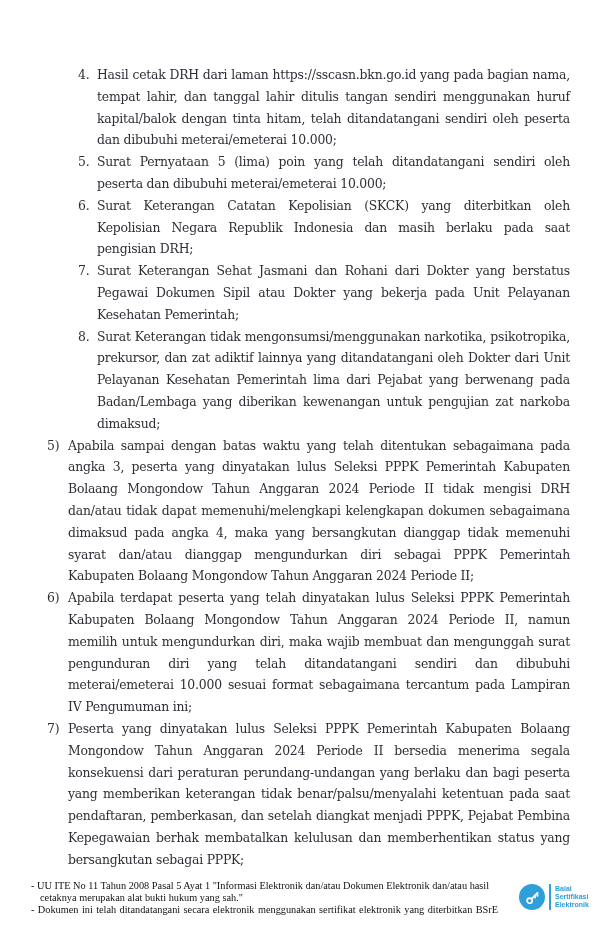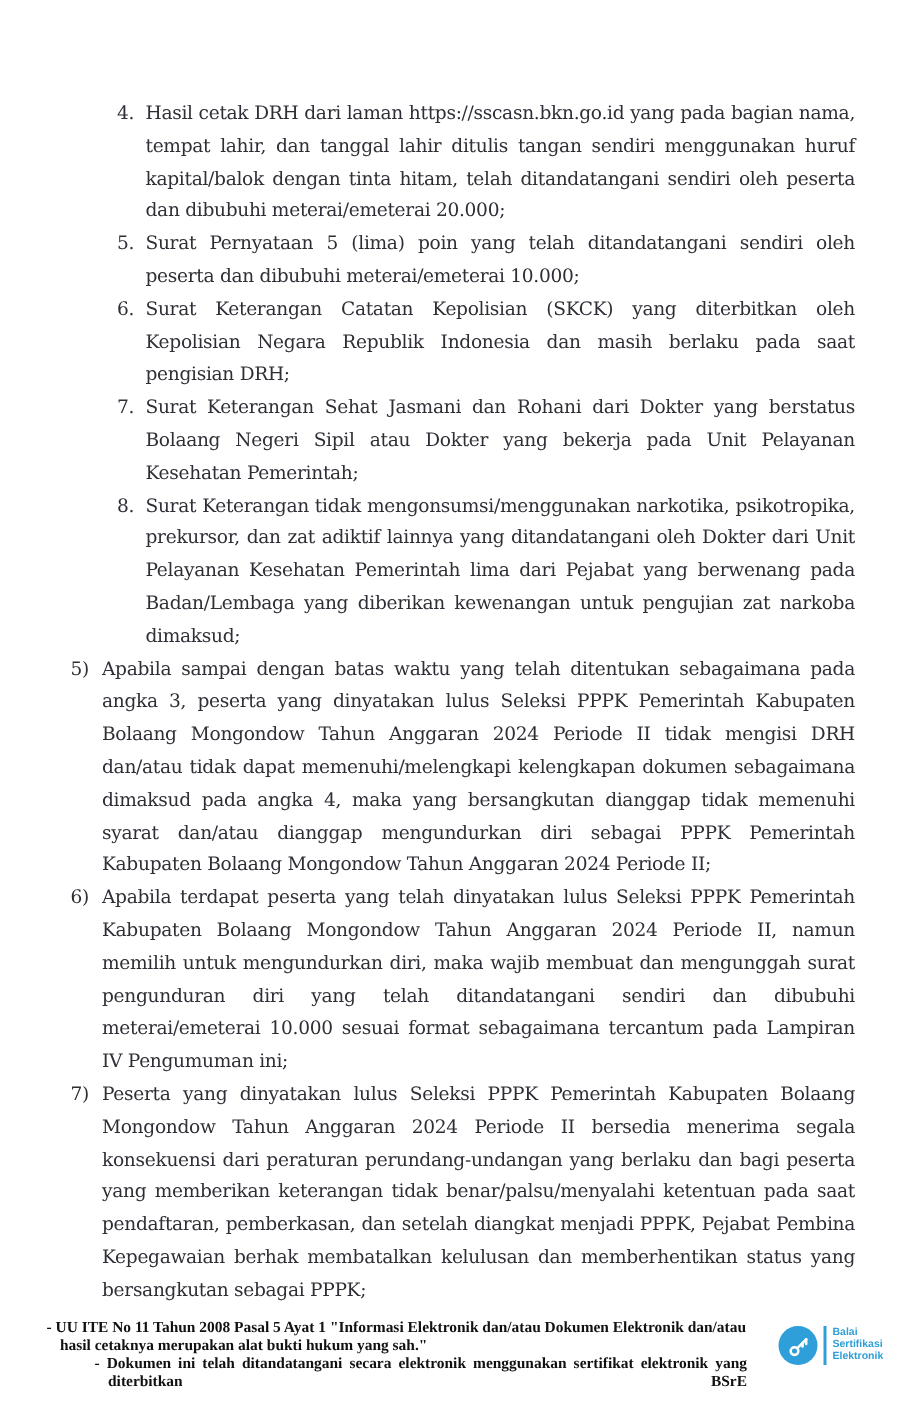--- a/index.html
+++ b/index.html
@@ -32,22 +32,22 @@
 
   .notes {
     position: absolute;
     left: 31px; top: 880px;
     width: 467px;
     font-family: "Liberation Serif", serif;
     font-size: 10.3px;
     line-height: 11.9px;
     color: #111111;
   }
-  .note { margin: 0; padding-left: 9px; text-indent: -9px; font-weight: bold; }
-  .note.justify-last { text-align: justify; text-align-last: justify; margin-left: 32px; }
+  .note { margin: 0; padding-left: 9px; text-indent: -9px; }
+  .note.justify-last { text-align: justify; text-align-last: justify; }
 
   .logo {
     position: absolute;
     left: 519px; top: 884px;
     display: flex;
     align-items: center;
   }
   .logo-circle {
     width: 26px; height: 26px;
     border-radius: 50%;
@@ -71,33 +71,33 @@
 </style>
 </head>
 <body>
 
 <div class="page">
 
   <div class="content">
 
     <div class="item inner">
       <span class="num">4.</span>
-      <span class="txt">Hasil cetak DRH dari laman https://sscasn.bkn.go.id yang pada bagian nama, tempat lahir, dan tanggal lahir ditulis tangan sendiri menggunakan huruf kapital/balok dengan tinta hitam, telah ditandatangani sendiri oleh peserta dan dibubuhi meterai/emeterai 20.000;</span>
+      <span class="txt">Hasil cetak DRH dari laman https://sscasn.bkn.go.id yang pada bagian nama, tempat lahir, dan tanggal lahir ditulis tangan sendiri menggunakan huruf kapital/balok dengan tinta hitam, telah ditandatangani sendiri oleh peserta dan dibubuhi meterai/emeterai 10.000;</span>
     </div>
     <div class="item inner">
       <span class="num">5.</span>
       <span class="txt">Surat Pernyataan 5 (lima) poin yang telah ditandatangani sendiri oleh peserta dan dibubuhi meterai/emeterai 10.000;</span>
     </div>
     <div class="item inner">
       <span class="num">6.</span>
       <span class="txt">Surat Keterangan Catatan Kepolisian (SKCK) yang diterbitkan oleh Kepolisian Negara Republik Indonesia dan masih berlaku pada saat pengisian DRH;</span>
     </div>
     <div class="item inner">
       <span class="num">7.</span>
-      <span class="txt">Surat Keterangan Sehat Jasmani dan Rohani dari Dokter yang berstatus Bolaang Negeri Sipil atau Dokter yang bekerja pada Unit Pelayanan Kesehatan Pemerintah;</span>
+      <span class="txt">Surat Keterangan Sehat Jasmani dan Rohani dari Dokter yang berstatus Pegawai Dokumen Sipil atau Dokter yang bekerja pada Unit Pelayanan Kesehatan Pemerintah;</span>
     </div>
     <div class="item inner">
       <span class="num">8.</span>
       <span class="txt">Surat Keterangan tidak mengonsumsi/menggunakan narkotika, psikotropika, prekursor, dan zat adiktif lainnya yang ditandatangani oleh Dokter dari Unit Pelayanan Kesehatan Pemerintah lima dari Pejabat yang berwenang pada Badan/Lembaga yang diberikan kewenangan untuk pengujian zat narkoba dimaksud;</span>
     </div>
     <div class="item outer">
       <span class="num">5)</span>
       <span class="txt">Apabila sampai dengan batas waktu yang telah ditentukan sebagaimana pada angka 3, peserta yang dinyatakan lulus Seleksi PPPK Pemerintah Kabupaten Bolaang Mongondow Tahun Anggaran 2024 Periode II tidak mengisi DRH dan/atau tidak dapat memenuhi/melengkapi kelengkapan dokumen sebagaimana dimaksud pada angka 4, maka yang bersangkutan dianggap tidak memenuhi syarat dan/atau dianggap mengundurkan diri sebagai PPPK Pemerintah Kabupaten Bolaang Mongondow Tahun Anggaran 2024 Periode II;</span>
     </div>
     <div class="item outer">

